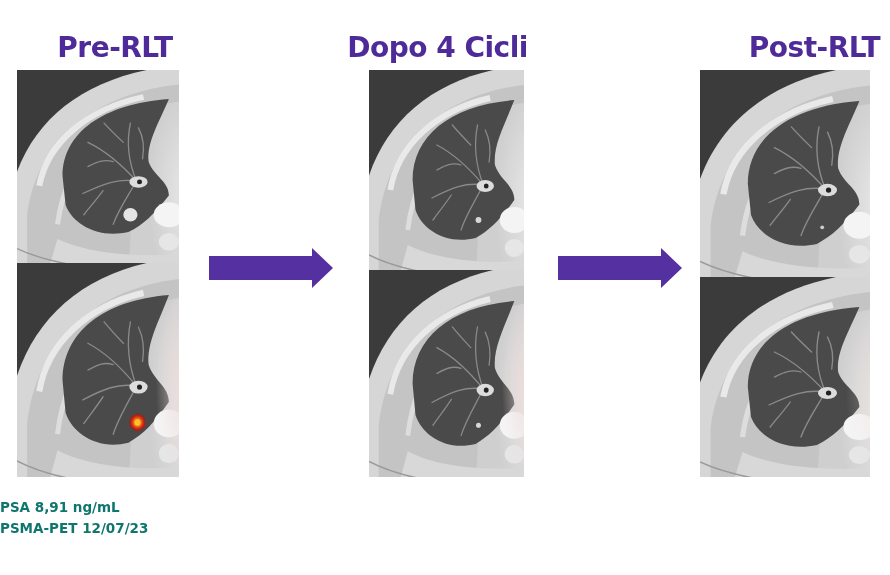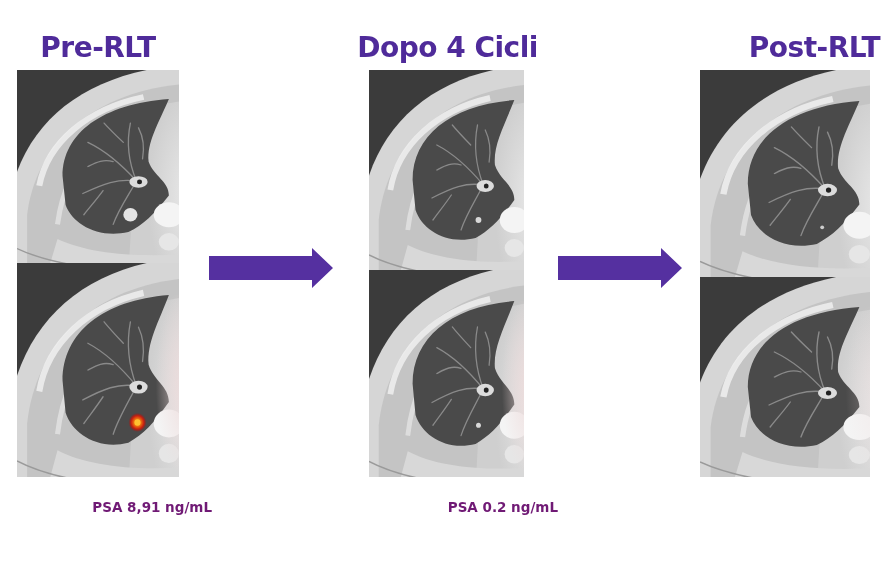--- a/index.html
+++ b/index.html
@@ -10,23 +10,23 @@
     .col-title {
       position: absolute; top: 28px; height: 40px; line-height: 40px;
       text-align: center; font-weight: bold; font-size: 28px; color: #4f2b9a;
       font-family: "DejaVu Sans", sans-serif; letter-spacing: -0.5px;
     }
     .scan {
       position: absolute; overflow: hidden; background: #3a3a3a;
     }
     .scan svg { display: block; width: 100%; height: 100%; }
     .caption {
-      position: absolute; top: 497px; text-align: right;
+      position: absolute; top: 497px; text-align: left;
       font-family: "DejaVu Sans", sans-serif; font-weight: bold; font-size: 13.5px;
-      line-height: 21px; color: #701a75; margin-left: 12px;
+      line-height: 21px; color: #0f766e;
     }
     .caption div { white-space: nowrap; }
     .arrow { position: absolute; }
     .arrow svg { display: block; }
   </style>
 </head>
 <body>
 
 <svg width="0" height="0" style="position:absolute">
   <defs>
@@ -75,65 +75,65 @@
 
       <ellipse cx="150" cy="150" rx="15" ry="13" fill="#f4f4f4"></ellipse>
       <ellipse cx="150" cy="178" rx="10" ry="9" fill="#e6e6e6"></ellipse>
 
       <path d="M40,175 C70,190 120,195 175,190 L175,210 L30,210 Z" fill="#d8d8d8"></path>
       <path d="M0,185 C30,200 70,205 110,210" stroke="#9a9a9a" stroke-width="1.5" fill="none"></path>
     </g>
   </defs>
 </svg>
 
-<div class="col-title" style="left:17px; width:162px;">Pre-RLT</div>
+<div class="col-title" style="left:34px; width:162px;">Pre-RLT</div>
 
 <div class="scan" style="left:17px; top:70px; width:162px; height:193px;">
   <svg viewBox="0 0 160 200" preserveAspectRatio="none">
     <use href="#lungslice"></use>
     <circle cx="112" cy="150" r="7" fill="#e4e4e4"></circle>
   </svg>
 </div>
 <div class="scan" style="left:17px; top:263px; width:162px; height:214px;">
   <svg viewBox="0 0 160 200" preserveAspectRatio="none">
     <use href="#lungslice"></use>
     <rect x="110" y="30" width="60" height="180" fill="url(#pinktissue)"></rect>
     <circle cx="119" cy="149" r="9" fill="url(#hotspot)"></circle>
     <circle cx="119" cy="149" r="3" fill="#ffc030"></circle>
   </svg>
 </div>
 
 <div class="caption" style="left:0px; width:200px;">
   <div>PSA 8,91 ng/mL</div>
+  <div>PSMA-PET 12/07/23</div>
 </div>
 
 <div class="arrow" style="left:209px; top:248px; width:124px; height:40px;">
   <svg width="124" height="40" viewBox="0 0 124 40">
     <polygon points="0,8 103,8 103,0 124,20 103,40 103,32 0,32" fill="#5530a0"></polygon>
   </svg>
 </div>
 
-<div class="col-title" style="left:350px; width:195px;">Dopo 4 Cicli</div>
+<div class="col-title" style="left:340px; width:195px;">Dopo 4 Cicli</div>
 
 <div class="scan" style="left:369px; top:70px; width:155px; height:200px;">
   <svg viewBox="0 0 160 200" preserveAspectRatio="none">
     <use href="#lungslice"></use>
     <circle cx="113" cy="150" r="3" fill="#d8d8d8"></circle>
   </svg>
 </div>
 <div class="scan" style="left:369px; top:270px; width:155px; height:207px;">
   <svg viewBox="0 0 160 200" preserveAspectRatio="none">
     <use href="#lungslice"></use>
     <rect x="110" y="30" width="60" height="180" fill="url(#pinktissue)"></rect>
     <circle cx="113" cy="150" r="2.5" fill="#d8d8d8"></circle>
   </svg>
 </div>
 
 <div class="caption" style="left:346px; width:200px;">
-  <div>PSA 0.2 ng/mL</div>
 </div>
 
 <div class="arrow" style="left:558px; top:248px; width:124px; height:40px;">
   <svg width="124" height="40" viewBox="0 0 124 40">
     <polygon points="0,8 103,8 103,0 124,20 103,40 103,32 0,32" fill="#5530a0"></polygon>
   </svg>
 </div>
 
 <div class="col-title" style="left:690px; width:190px;text-align:right;">Post-RLT</div>
 

